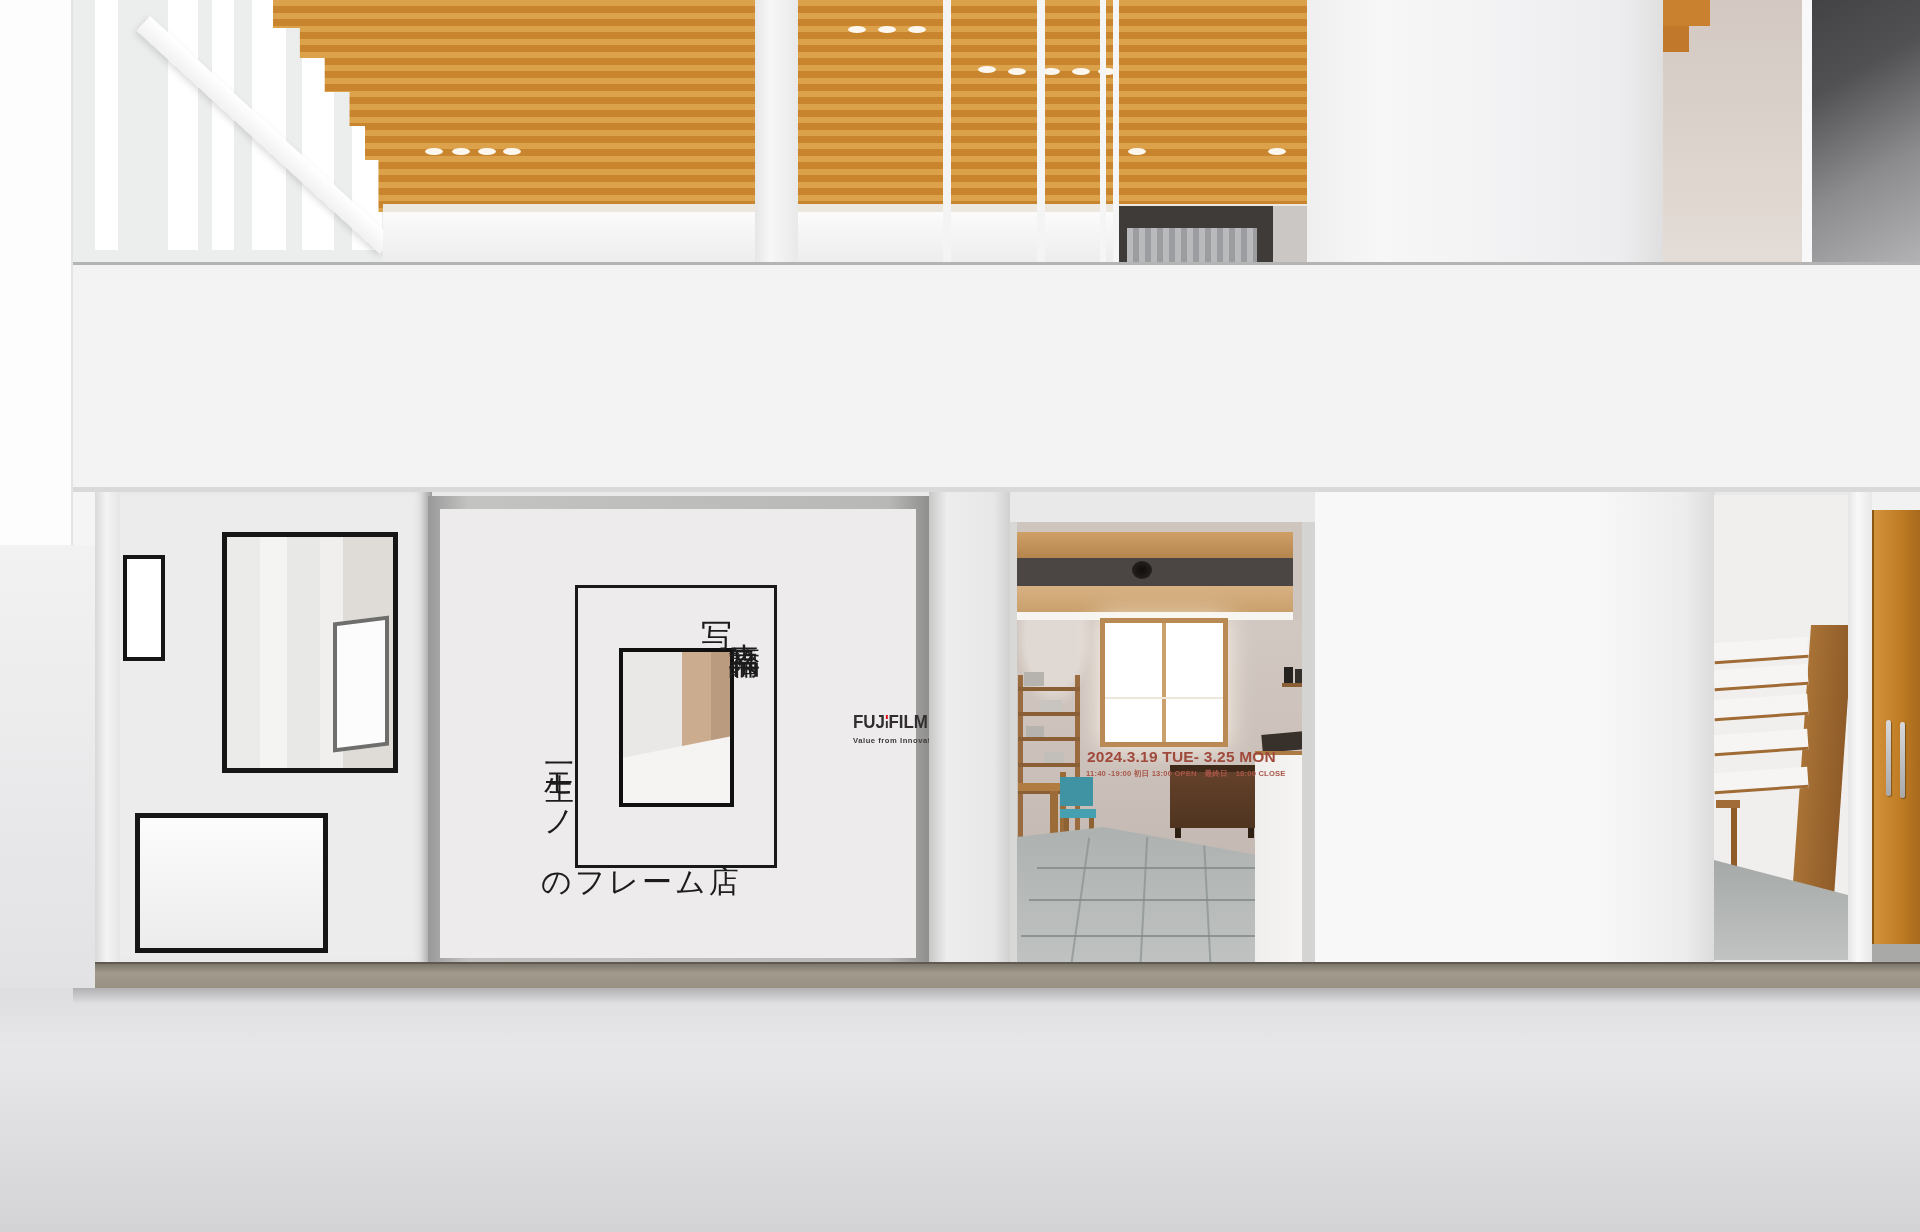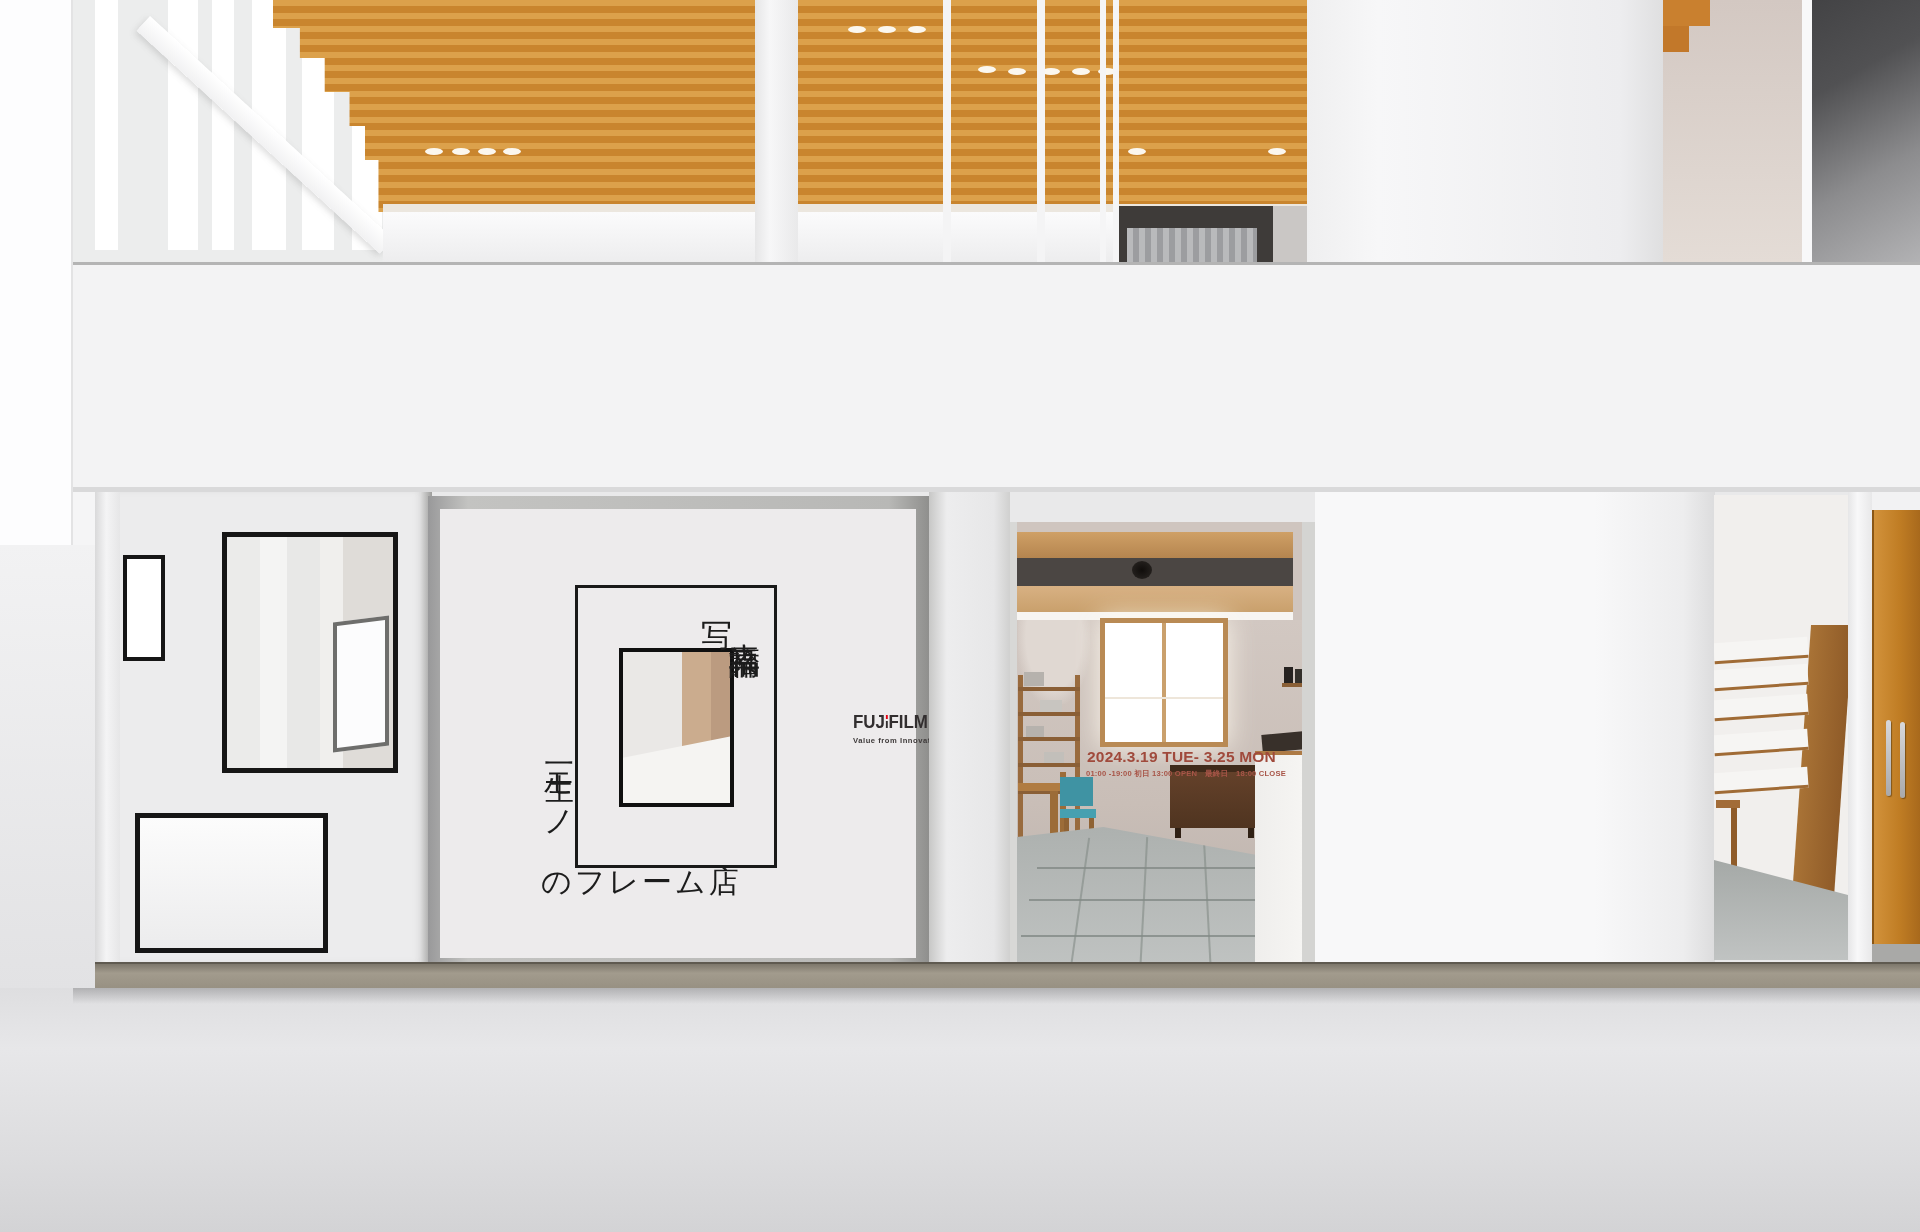--- a/index.html
+++ b/index.html
@@ -206,21 +206,21 @@
         <div class="abs" style="left: 125px; top: 10px; width: 1.5px; height: 160px; background: rgba(130, 138, 134, 0.6); transform: rotate(3deg);"></div>
         <div class="abs" style="left: 190px; top: 10px; width: 1.5px; height: 160px; background: rgba(130, 138, 134, 0.6); transform: rotate(-3deg);"></div>
         <div class="abs" style="left: 255px; top: 10px; width: 1.5px; height: 160px; background: rgba(130, 138, 134, 0.6); transform: rotate(-8deg);"></div>
       </div>
 
     <div class="abs" style="left:252px;top:211px;width:44px;height:18px;background:#38302a;transform:rotate(-5deg);"></div>
     <div class="abs" style="left:245px;top:229px;width:50px;height:243px;
                 background:linear-gradient(90deg,#efeeec,#f6f5f3);border-top:4px solid #ad7a45;box-sizing:border-box;"></div>
 
     <div class="abs datehead" style="left:77px;top:226px;">2024.3.19 TUE- 3.25 MON</div>
-    <div class="abs hoursline" style="left:76px;top:247px;">01:00 -19:00 初日 13:00 OPEN　最終日　18:00 CLOSE</div>
+    <div class="abs hoursline" style="left:76px;top:247px;">11:40 -19:00 初日 13:00 OPEN　最終日　18:00 CLOSE</div>
 
     <div class="abs" style="left:292px;top:0;width:13px;height:472px;background:#d4d4d2;"></div>
   </div>
 
   <div class="abs" style="left:1315px;top:492px;width:400px;height:470px;
               background:linear-gradient(90deg,#f8f8f9 0 70%,#ededee 92%,#dcdcdd);"></div>
 
   <div class="abs" style="left:1714px;top:495px;width:134px;height:465px;overflow:hidden;background:#f1efed;">
     <div class="abs" style="left:86px;top:130px;width:42px;height:315px;transform:skewX(-4deg);
                 background:linear-gradient(90deg,#a97336,#8f5b28);"></div>

